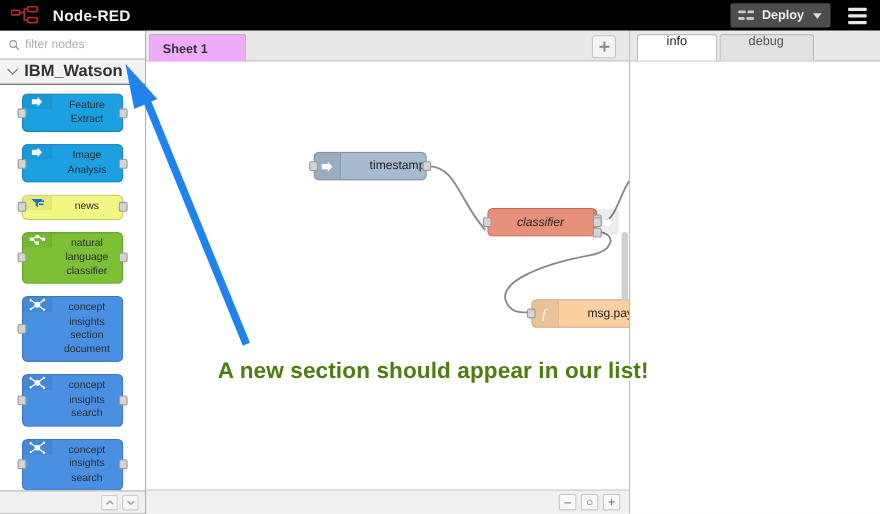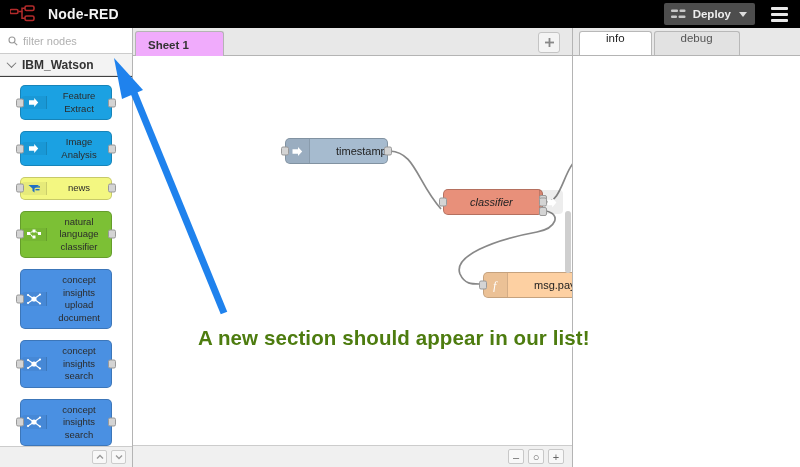--- a/index.html
+++ b/index.html
@@ -51,33 +51,33 @@
   }
   #search-input {
     border: none; outline: none; font-size: 11px; color: #aaa;
     background: transparent; width: 95px; font-family: "Liberation Sans", sans-serif;
   }
   #search-input::placeholder { color: #b0b0b0; }
   #category-header {
     height: 22px; background: #f3f3f3; border-bottom: 1px solid #ddd;
     display: flex; align-items: center; padding-left: 8px; gap: 7px; cursor: pointer;
   }
-  #category-label { font-size: 12px; font-weight: bold; color: #333; }
+  #category-label { font-size: 15px; font-weight: bold; color: #333; }
   .chev-down {
     width: 7px; height: 7px; border-right: 1.6px solid #777;
     border-bottom: 1.6px solid #777; transform: rotate(45deg) translate(-1px,-1px);
   }
   #palette-list {
     position: absolute; left: 0; top: 49px; right: 0; bottom: 21px;
     overflow: hidden; background: #fff; padding: 8px 0 0 0;
   }
   .p-node {
     position: relative; margin: 0 auto 11px auto; width: 92px;
     border-radius: 5px; border: 1px solid rgba(0,0,0,.18);
-    display: flex; align-items: center; overflow: visible;
+    display: flex; align-items: flex-start; overflow: visible;
   }
   .p-icon-box {
     width: 26px; border-right: 1px solid rgba(0,0,0,.12);
     border-radius: 4px 0 0 4px; display: flex; align-items: center;
     justify-content: center; background: rgba(0,0,0,.05); flex: 0 0 26px;
   }
   .p-label {
     flex: 1; display: flex; flex-direction: column; align-items: center;
     justify-content: center; font-size: 9.5px; color: #2b2b2b;
     line-height: 12.5px; padding: 4px 2px; text-align: center;
@@ -315,21 +315,21 @@
             <line x1="8" y1="7" x2="14" y2="11.5" stroke="#fff" stroke-width="1.1"></line>
             <circle cx="2" cy="3" r="1.1" fill="#fff"></circle>
               <circle cx="2" cy="11" r="1.1" fill="#fff"></circle>
             <circle cx="14" cy="2.5" r="1.1" fill="#fff"></circle>
               <circle cx="14" cy="11.5" r="1.1" fill="#fff"></circle>
           </svg>
         </div>
         <div class="p-label">
           <span>concept</span>
           <span>insights</span>
-          <span>upload</span>
+          <span>section</span>
           <span>document</span>
         </div>
       </div>
 
       <div class="p-node" style="background:#4a90e2;">
         <span class="port in"></span>
         <span class="port out"></span>
         <div class="p-icon-box">
           <svg width="16" height="14" viewBox="0 0 16 14">
             <circle cx="8" cy="7" r="2.6" fill="#fff"></circle>

